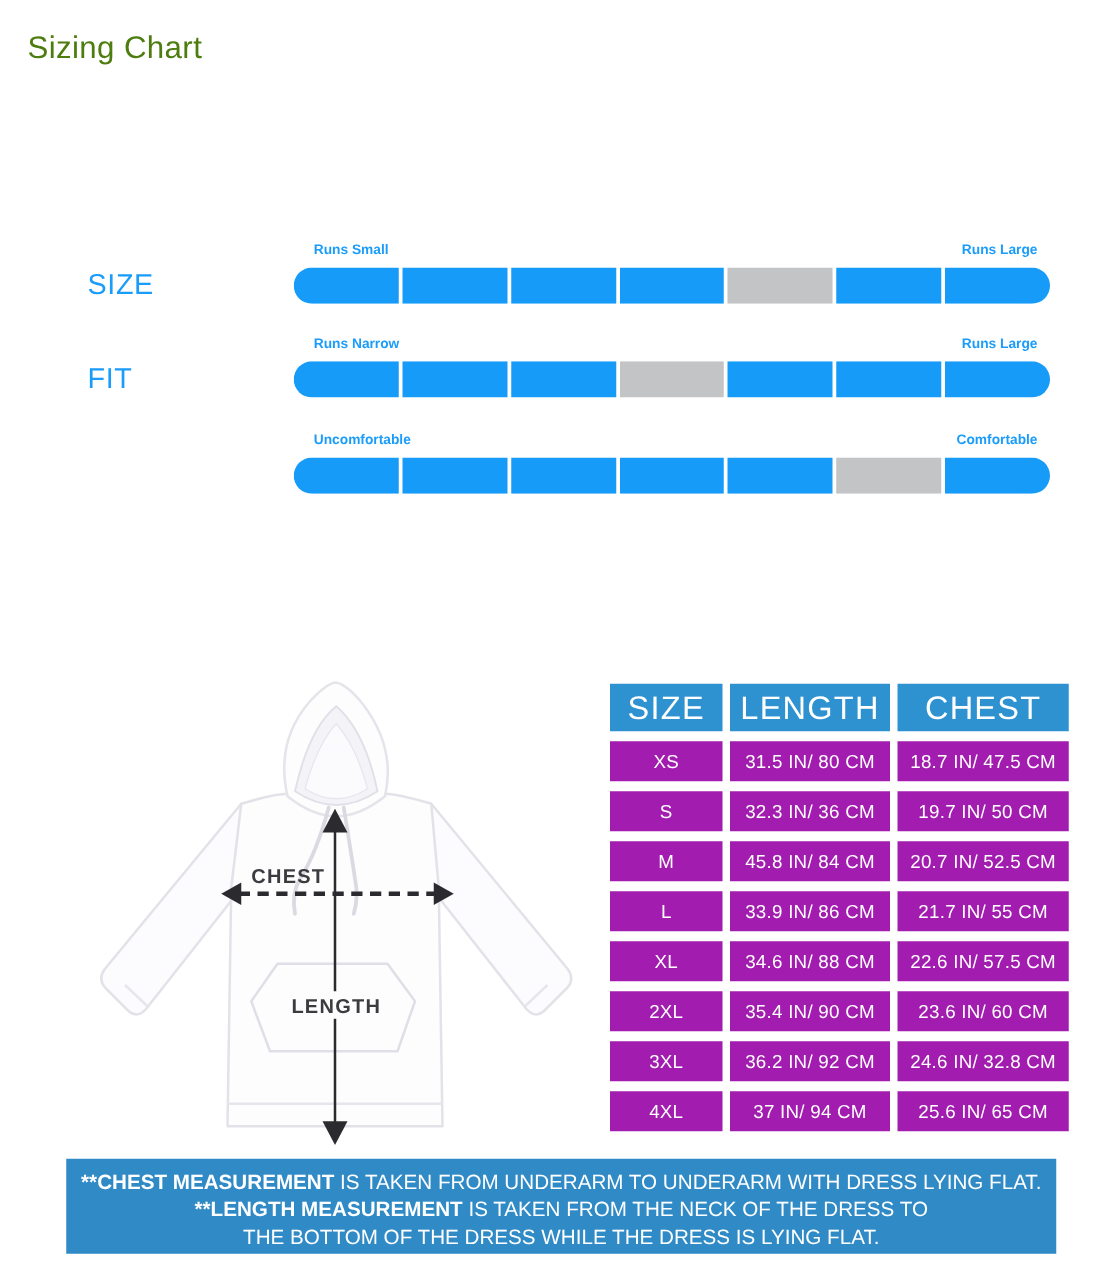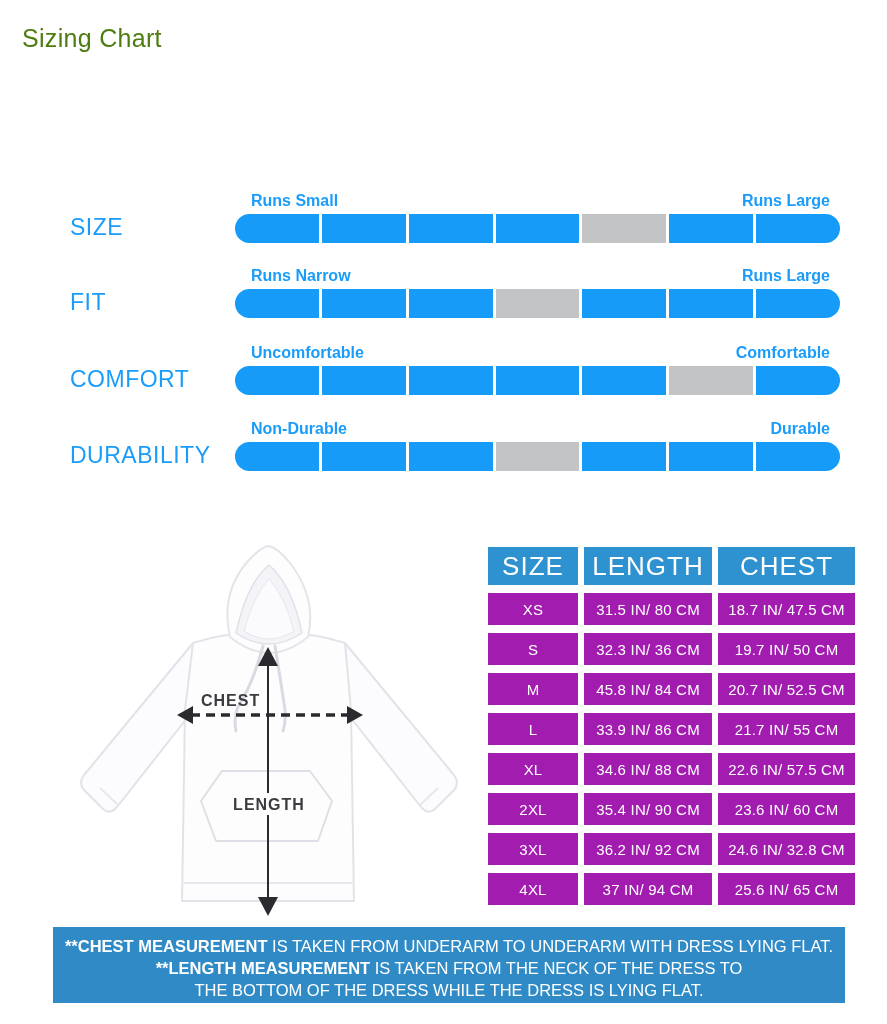--- a/index.html
+++ b/index.html
@@ -18,21 +18,21 @@
 
   
   .rating-row { position: absolute; left: 0; width: 887px; height: 56px; }
   .rating-name {
     position: absolute; left: 70px; top: 19px; width: 160px;
     font-size: 23px; color: #1a9cfa; letter-spacing: 0.5px; line-height: 30px;
   }
   .scale-area { position: absolute; left: 235px; top: 0; width: 605px; }
   .scale-endpoints {
     display: flex; justify-content: space-between;
-    font-size: 16px; font-weight: bold; color: #1a9cfa;
+    font-size: 11px; font-weight: bold; color: #1a9cfa;
     padding: 0 10px 0 16px; height: 15px; line-height: 15px;
   }
   .scale-bar {
     margin-top: 6px; height: 29px; width: 605px;
     display: flex; gap: 3px; border-radius: 15px; overflow: hidden;
   }
   .scale-seg { flex: 1 1 0; background: #169cf8; }
   .scale-seg.marker { background: #c3c4c6; }
 
   
@@ -102,54 +102,37 @@
             <div class="scale-seg"></div>
             <div class="scale-seg"></div>
             <div class="scale-seg marker"></div>
             <div class="scale-seg"></div>
             <div class="scale-seg"></div>
             <div class="scale-seg"></div>
           </div>
         </div>
       </div>
       <div class="rating-row" style="top: 345px;">
-        <div class="rating-name">COMFORT</div>
         <div class="scale-area">
           <div class="scale-endpoints">
             <span>Uncomfortable</span>
             <span>Comfortable</span>
           </div>
           <div class="scale-bar">
             <div class="scale-seg"></div>
             <div class="scale-seg"></div>
             <div class="scale-seg"></div>
             <div class="scale-seg"></div>
             <div class="scale-seg"></div>
             <div class="scale-seg marker"></div>
             <div class="scale-seg"></div>
           </div>
         </div>
       </div>
       <div class="rating-row" style="top: 421px;">
-        <div class="rating-name">DURABILITY</div>
-        <div class="scale-area">
-          <div class="scale-endpoints">
-            <span>Non-Durable</span>
-            <span>Durable</span>
-          </div>
-          <div class="scale-bar">
-            <div class="scale-seg"></div>
-            <div class="scale-seg"></div>
-            <div class="scale-seg"></div>
-            <div class="scale-seg marker"></div>
-            <div class="scale-seg"></div>
-            <div class="scale-seg"></div>
-            <div class="scale-seg"></div>
-          </div>
-        </div>
       </div>
     </section>
 
   <div class="hoodie-wrap">
     <svg width="405" height="385" viewBox="0 0 405 385">
 
       <path d="M123,100 L14,232 Q8,240 14,247 L33,266 Q40,272 47,264 L121,170 Z" fill="#fcfcfe" stroke="#e2e2e9" stroke-width="2" stroke-linejoin="round"></path>
 
       <path d="M275,100 L384,232 Q390,240 384,247 L365,266 Q358,272 351,264 L277,170 Z" fill="#fcfcfe" stroke="#e2e2e9" stroke-width="2" stroke-linejoin="round"></path>
 

